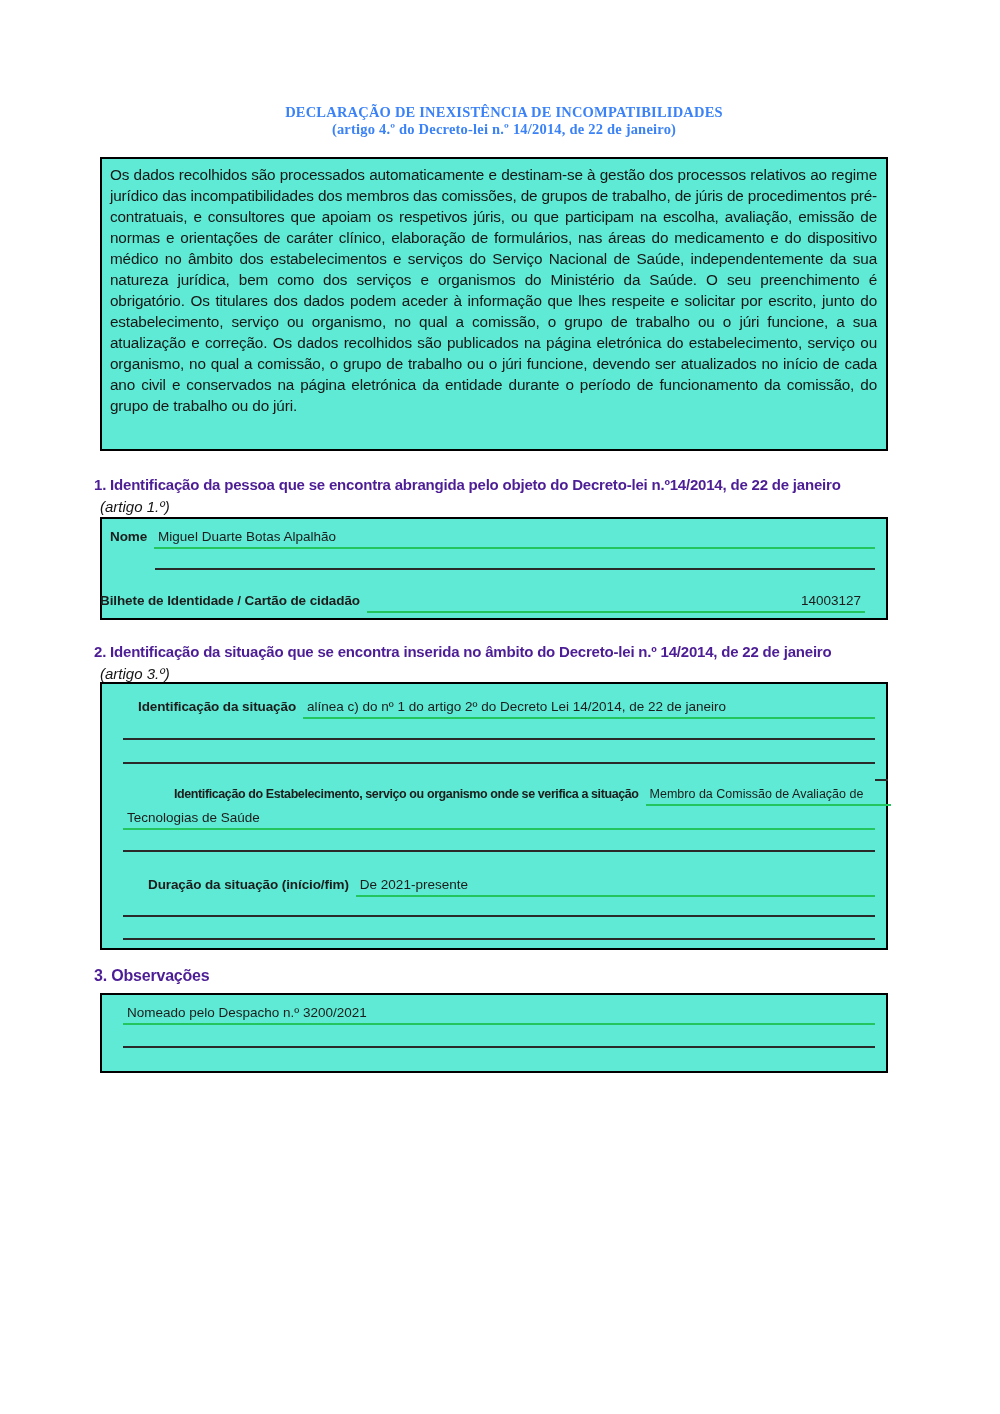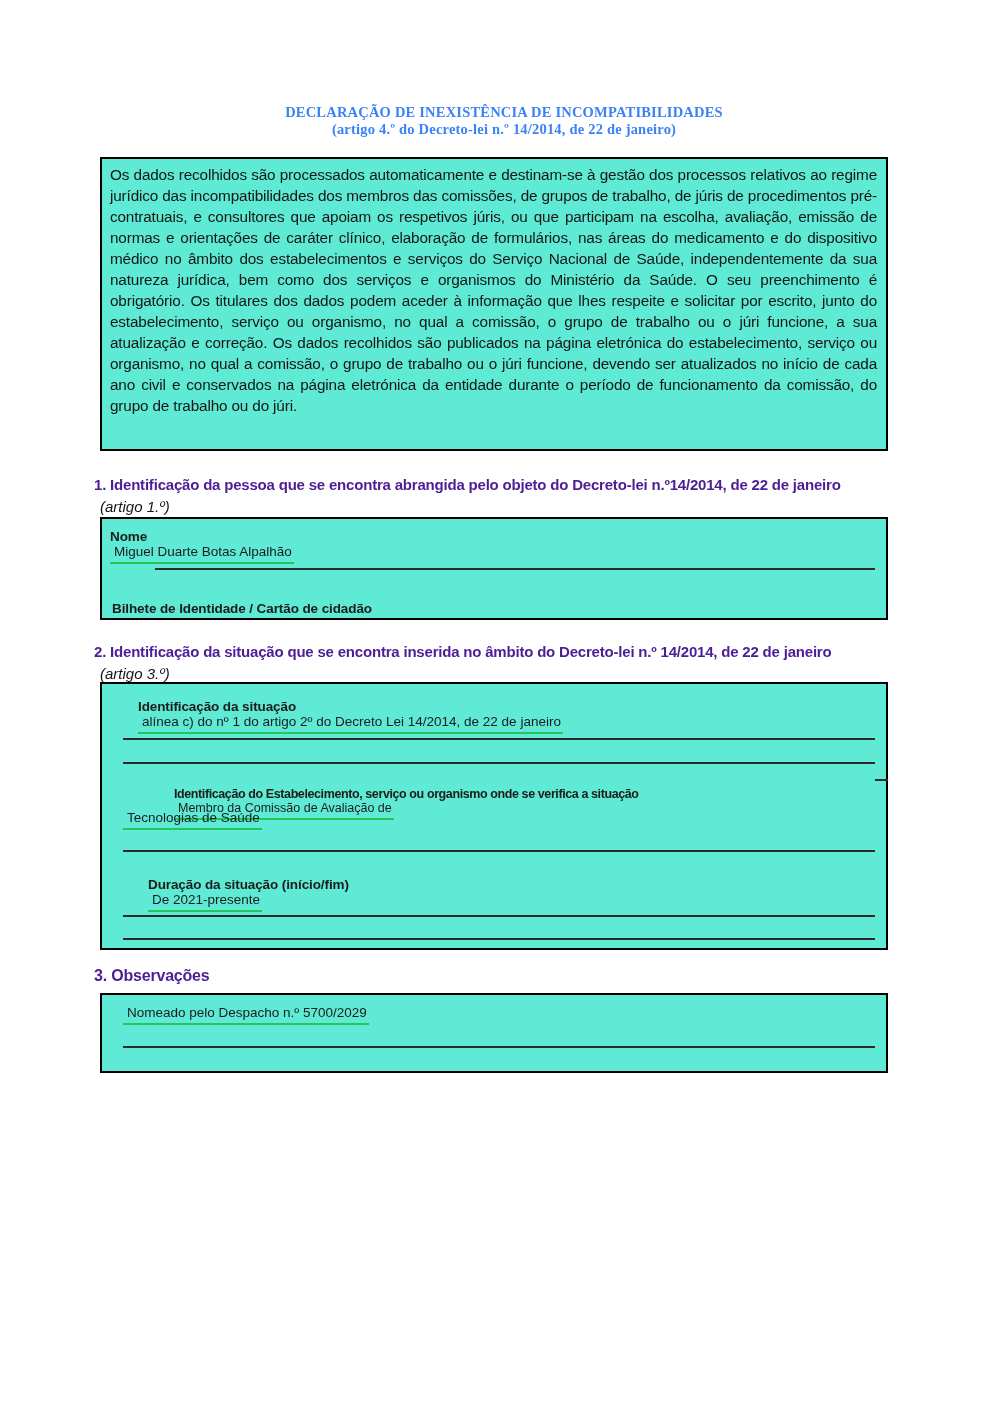--- a/index.html
+++ b/index.html
@@ -44,21 +44,21 @@
     white-space:nowrap; color:#4c1d95;margin-left:10px;
   }
   .sec-sub {
     position:absolute; left:100px;
     font-size:15px; font-style:italic; color:#151515;
   }
 
   
   .frow {
     position:absolute; display:flex; align-items:baseline;
-    font-size:13.5px; color:#1c1c1c;flex-direction:column;
+    font-size:13.5px; color:#1c1c1c;
   }
   .frow .lbl { font-weight:bold; white-space:nowrap; padding-right:7px; letter-spacing:-0.1px; }
   .frow .val {
     flex:1; border-bottom:2px solid #22c55e;
     padding:0 2px 3px 4px; white-space:nowrap;
   }
   .frow .val.right { text-align:right; padding-right:4px; }
   .frow.tight { font-size:12.5px; }
   .frow.tight .lbl { letter-spacing:-0.4px; }
 
@@ -82,22 +82,23 @@
   <div class="sec-heading" style="top:476px;">1. Identificação da pessoa que se encontra abrangida pelo objeto do Decreto-lei n.º14/2014, de 22 de janeiro</div>
   <div class="sec-sub" style="top:498px;">(artigo 1.º)</div>
 
   <div class="box" id="box-s1"></div>
 
   <div class="frow" style="left:110px; top:529px; width:765px;">
     <span class="lbl">Nome</span>
     <span class="val">Miguel Duarte Botas Alpalhão</span>
   </div>
   <div class="line" style="left:155px; top:568px; width:720px;"></div>
-  <div class="frow" style="left:112px; top:593px; width:765px;margin-top:8px;">
+  <div class="frow" style="left:100px; top:593px; width:765px;">
     <span class="lbl">Bilhete de Identidade / Cartão de cidadão</span>
+    <span class="val right">14003127</span>
   </div>
 
   <div class="sec-heading" style="top:643px;">2. Identificação da situação que se encontra inserida no âmbito do Decreto-lei n.º 14/2014, de 22 de janeiro</div>
   <div class="sec-sub" style="top:665px;">(artigo 3.º)</div>
 
   <div class="box" id="box-s2"></div>
 
   <div class="frow" style="left:138px; top:699px; width:737px;">
     <span class="lbl">Identificação da situação</span>
     <span class="val">alínea c) do nº 1 do artigo 2º do Decreto Lei 14/2014, de 22 de janeiro</span>
@@ -120,17 +121,17 @@
     <span class="val">De 2021-presente</span>
   </div>
   <div class="line" style="left:123px; top:915px; width:752px;"></div>
   <div class="line" style="left:123px; top:938px; width:752px;"></div>
 
   <div class="sec-heading" style="top:967px; font-size:16px;">3. Observações</div>
 
   <div class="box" id="box-s3"></div>
 
   <div class="frow" style="left:123px; top:1005px; width:752px;">
-    <span class="val">Nomeado pelo Despacho n.º 5700/2029</span>
+    <span class="val">Nomeado pelo Despacho n.º 3200/2021</span>
   </div>
   <div class="line" style="left:123px; top:1046px; width:752px;"></div>
 
 </div>
 
 </body></html>

